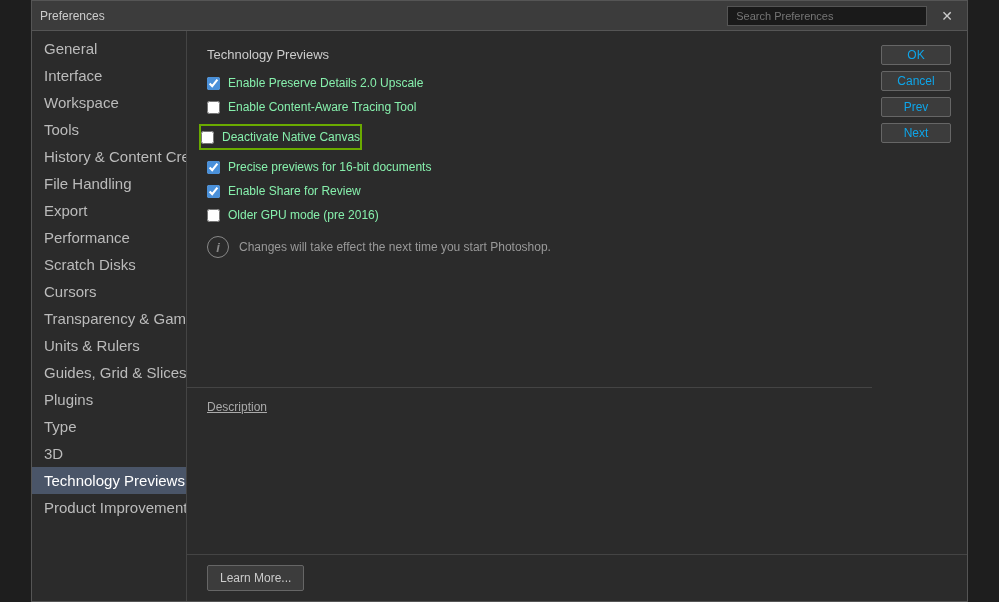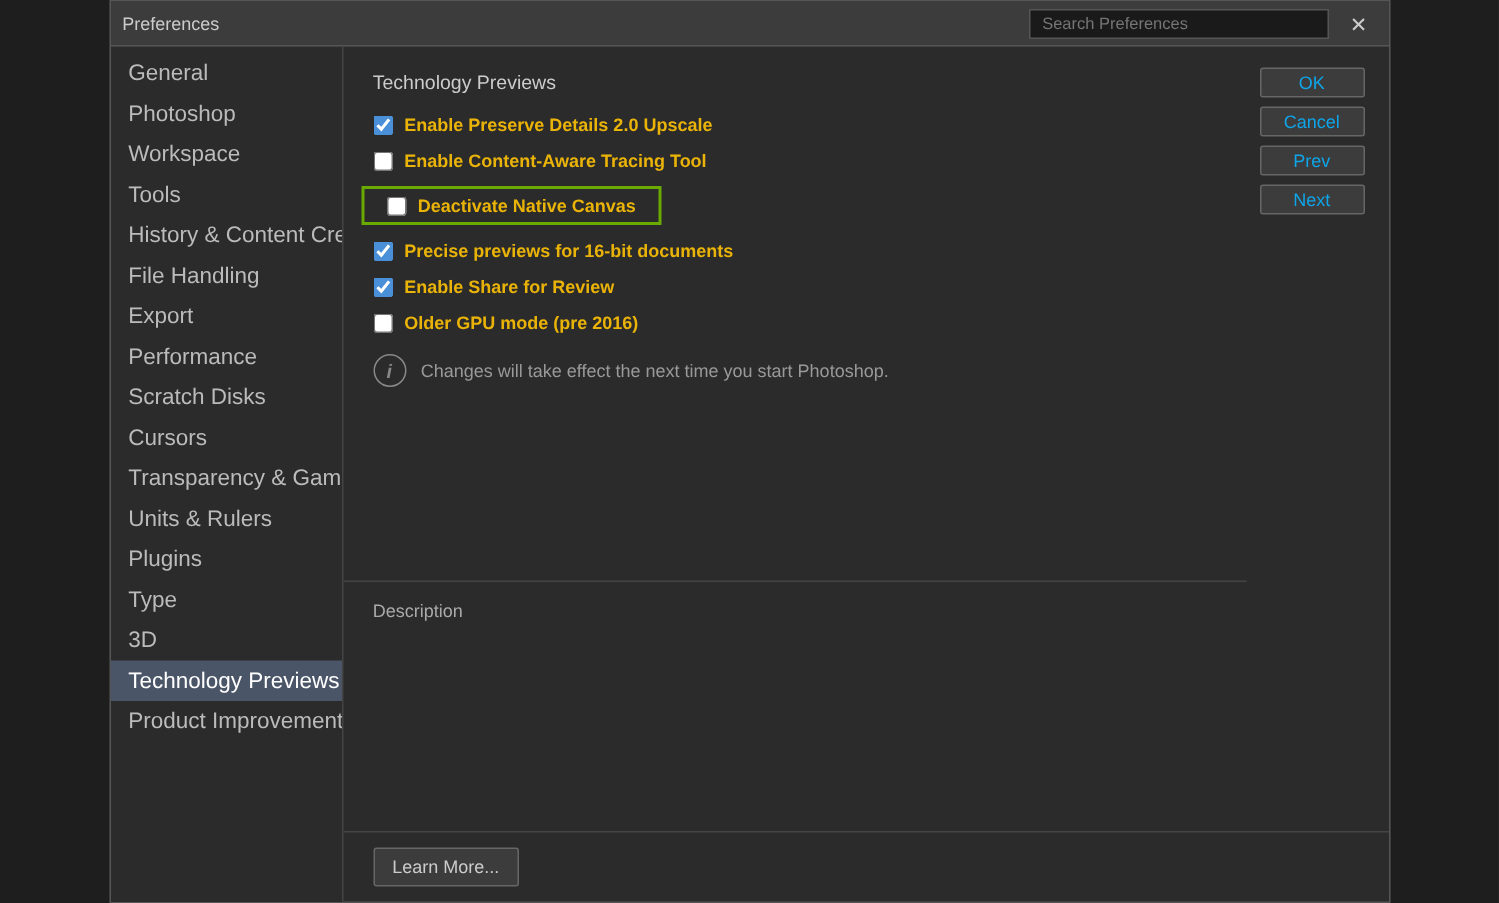--- a/index.html
+++ b/index.html
@@ -10,21 +10,21 @@
       color: #cccccc;
       display: flex;
       justify-content: center;
       align-items: center;
       width: 999px;
       height: 602px;
       overflow: hidden;
     }
 
     .dialog {
-      width: 854px;
+      width: 937px;
       height: 602px;
       background: #2b2b2b;
       border: 1px solid #555;
       display: flex;
       flex-direction: column;
       position: relative;
     }
 
     
     .title-bar {
@@ -140,38 +140,37 @@
 
     .checkbox-row {
       display: flex;
       align-items: center;
       margin-bottom: 10px;
       gap: 8px;
     }
 
     .checkbox-row.highlighted {
       border: 2px solid #6aaa00;
-      padding: 4px 15px;
+      padding: 4px 0;
       margin-left: -8px;
       display: inline-flex;
     }
 
     .checkbox-row input[type="checkbox"] {
       accent-color: #4a90d9;
       width: 13px;
       height: 13px;
       cursor: pointer;
       flex-shrink: 0;
     }
 
     .checkbox-label {
-      color: #eab308;
-      font-size: 12px;
-      cursor: pointer;
-      font-weight: bold;
+      color: #86efac;
+      font-size: 12px;
+      cursor: pointer;
     }
 
     .info-message {
       display: flex;
       align-items: center;
       gap: 10px;
       margin-top: 14px;
       margin-bottom: 10px;
       color: #999;
       font-size: 12px;
@@ -196,20 +195,21 @@
     .description-section {
       border-top: 1px solid #444;
       padding: 12px 20px;
       margin-right: 95px;
     }
 
     .description-title {
       font-size: 12px;
       color: #aaaaaa;
       margin-bottom: 8px;
+      text-decoration: underline;
     }
 
     .description-body {
       height: 120px;
       color: #888;
       font-size: 11px;
     }
 
     
     .bottom-bar {
@@ -240,31 +240,32 @@
       <input class="search-box" type="text" placeholder="Search Preferences" style="">
       <button class="close-btn">✕</button>
     </div>
   </div>
 
   <div class="main-content">
 
     <div class="sidebar">
 
     <div class="sidebar-item">General</div>
-        <div class="sidebar-item">Photoshop</div>
+        <div class="sidebar-item">Interface</div>
         <div class="sidebar-item">Workspace</div>
         <div class="sidebar-item">Tools</div>
         <div class="sidebar-item">History &amp; Content Credentials</div>
         <div class="sidebar-item">File Handling</div>
         <div class="sidebar-item">Export</div>
         <div class="sidebar-item">Performance</div>
         <div class="sidebar-item">Scratch Disks</div>
         <div class="sidebar-item">Cursors</div>
         <div class="sidebar-item">Transparency &amp; Gamut</div>
         <div class="sidebar-item">Units &amp; Rulers</div>
+        <div class="sidebar-item">Guides, Grid &amp; Slices</div>
         <div class="sidebar-item">Plugins</div>
         <div class="sidebar-item">Type</div>
         <div class="sidebar-item">3D</div>
         <div class="sidebar-item active">Technology Previews</div>
         <div class="sidebar-item">Product Improvement</div>
       </div>
 
     <div class="content-area">
       <div class="prefs-content">
         <div class="section-title">Technology Previews</div>

